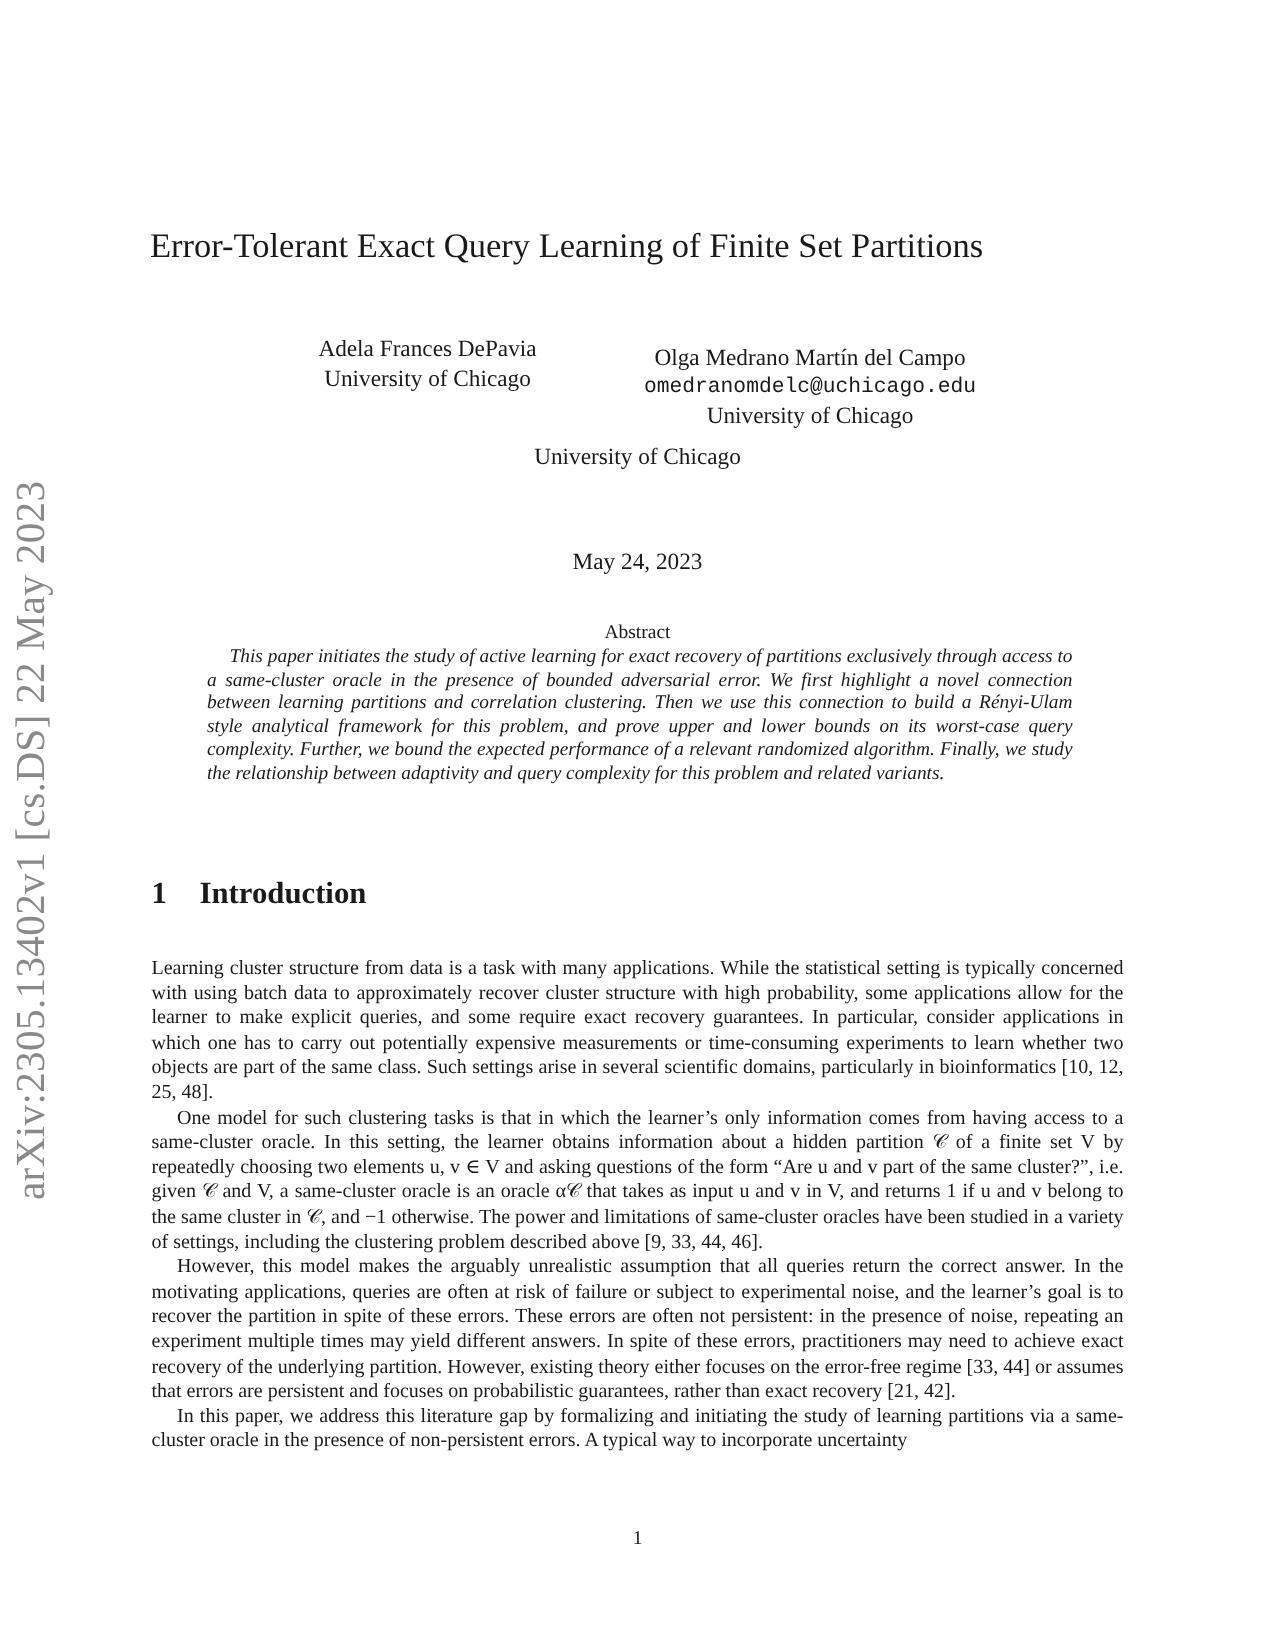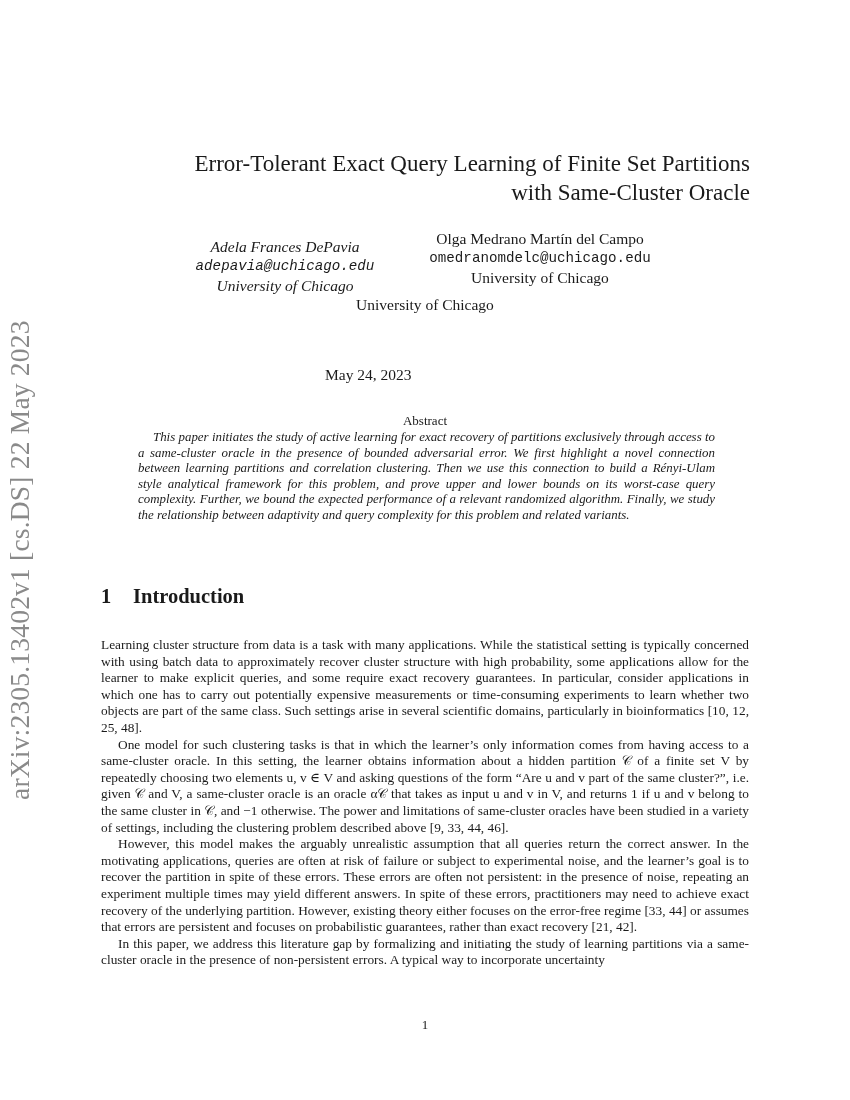--- a/index.html
+++ b/index.html
@@ -1,53 +1,51 @@
 <!DOCTYPE html>
 <html><head>
 <meta charset="utf-8">
 <style>
   html, body { margin:0; padding:0; background:#fff; }
   body { width:850px; height:1100px; position:relative; overflow:hidden;
          font-family:"Liberation Serif","DejaVu Serif",serif; color:#1a1a1a; }
   .arxiv-id { position:absolute; left:4px; top:800px; width:520px; height:44px;
       transform:rotate(-90deg); transform-origin:0 0; color:#8a8a8a;
       font-size:27.5px; white-space:nowrap; letter-spacing:0.2px; }
-  .title { position:absolute; left:100px; width:650px; top:149px; text-align:right;
+  .title { position:absolute; left:100px; width:650px; top:149px; text-align:left;
       font-size:23px; line-height:29px; }
   .author { position:absolute; text-align:center; font-size:15.5px; line-height:19.5px; }
   .mono { font-family:"Liberation Mono","DejaVu Sans Mono",monospace; font-size:14.2px; }
-  .author.a1 { left:180px; width:210px; top:237px;font-style:italic; }
+  .author.a1 { left:180px; width:210px; top:223px; }
   .author.a2 { left:400px; width:280px; top:229px; }
   .author.a3 { left:325px; width:200px; top:295px; }
-  .date { position:absolute; left:325px; width:200px; top:366px; font-size:15.5px; }
+  .date { position:absolute; left:325px; width:200px; top:366px; text-align:center; font-size:15.5px; }
   .abs-title { position:absolute; left:325px; width:200px; top:413px; text-align:center;
       font-weight:normal; font-size:13px; }
   .abstract { position:absolute; left:138px; width:577px; top:430px; font-size:12.9px;
       line-height:15.5px; text-align:justify; text-indent:15px;font-style:italic; }
   .section { position:absolute; left:101px; top:562px; font-weight:bold; font-size:20.5px;margin-top:23px; }
   .section .num { display:inline-block; width:32px; }
   .body { position:absolute; left:101px; width:648px; top:597px; font-size:13.35px;
       line-height:16.6px; text-align:justify;margin-top:40px; }
   .body p { margin:0; text-indent:17px; }
   .body p.first { text-indent:0; }
   .pagenum { position:absolute; left:400px; width:50px; top:1017px; text-align:center; font-size:13px; }
 </style>
 </head>
 <body>
 
 <div class="arxiv-id">arXiv:2305.13402v1  [cs.DS]  22 May 2023</div>
 
 <div class="title">
   <div>Error-Tolerant Exact Query Learning of Finite Set Partitions</div>
-  <div>with Same-Cluster Oracle</div>
 </div>
 
 <div class="author a1">
   <div>Adela Frances DePavia</div>
-  <div class="mono">adepavia@uchicago.edu</div>
   <div>University of Chicago</div>
 </div>
 <div class="author a2">
   <div>Olga Medrano Martín del Campo</div>
   <div class="mono">omedranomdelc@uchicago.edu</div>
   <div>University of Chicago</div>
 </div>
 <div class="author a3">
   <div>University of Chicago</div>
 </div>

